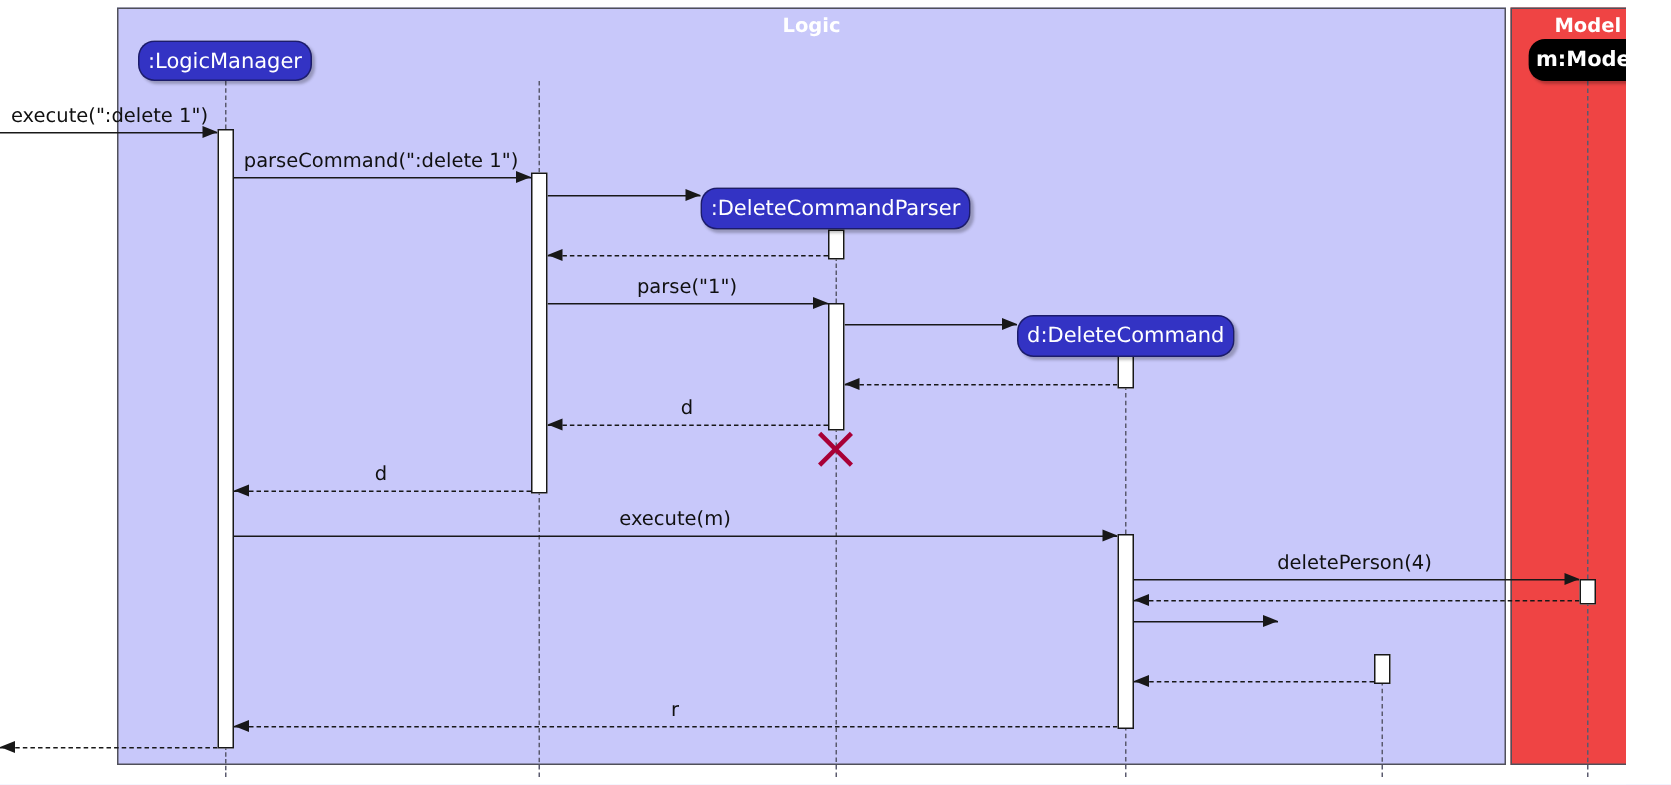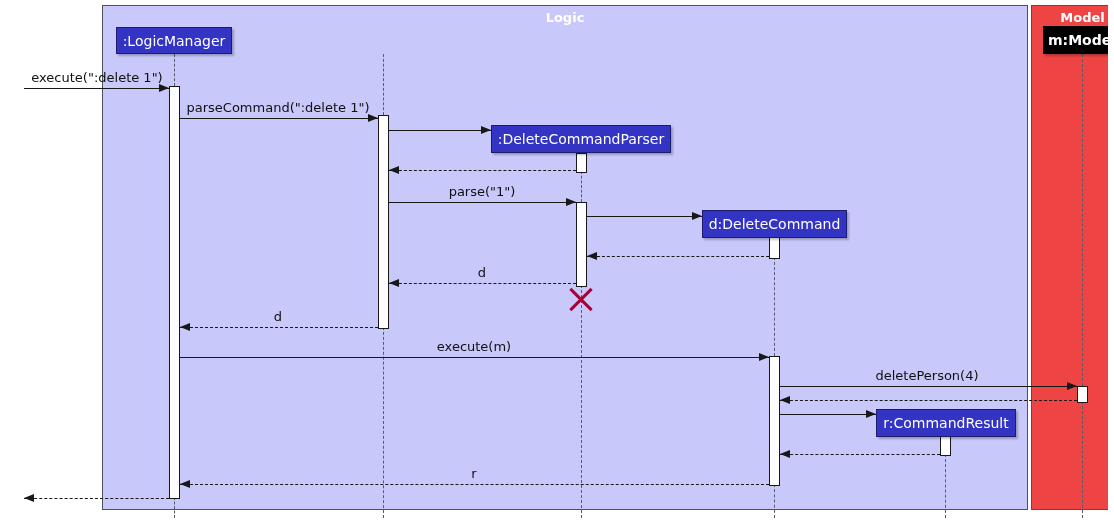--- a/index.html
+++ b/index.html
@@ -1,31 +1,31 @@
 <!DOCTYPE html>
 <html><head>
 <meta charset="utf-8">
 <style>
   html,body{margin:0;padding:0;background:#ffffff;}
   .stage{
     position:relative;width:1084px;height:523px;background:#ffffff;
-    font-family:"DejaVu Sans","Liberation Sans",sans-serif;overflow:hidden;margin-left:24px;
+    font-family:"DejaVu Sans","Liberation Sans",sans-serif;overflow:hidden;
   }
   
   .frame{position:absolute;border:1px solid #50505a;box-sizing:border-box;}
   .frame-logic{left:78px;top:5px;width:926px;height:505px;background:#C8C8FA;}
   .frame-model{left:1007px;top:5px;width:103px;height:505px;background:#ef4444;}
   .frame-label{position:absolute;top:4px;left:0;right:0;text-align:center;
     color:#ffffff;font-weight:bold;font-size:13px;}
   
   .lifeline{position:absolute;width:0;border-left:1px dashed #5a5a6e;}
   
   .act{position:absolute;width:9px;background:#ffffff;border:1px solid #181818;}
   
-  .pbox{position:absolute;border-radius:0;color:#ffffff;font-size:14px;
+  .pbox{position:absolute;border-radius:11px;color:#ffffff;font-size:14px;
     display:flex;align-items:center;justify-content:center;white-space:nowrap;
     border:1px solid rgba(0,0,0,0.45);box-shadow:2px 2px 2px rgba(0,0,0,0.25);
     box-sizing:border-box;}
   .pbox-blue{background:#3333C4;}
   .pbox-red{background:#000000;font-weight:bold;}
   
   .msg{position:absolute;height:0;border-top:1px solid #181818;}
   .msg.dotted{border-top:1px dashed #181818;}
   .msg.to-right::after{content:"";position:absolute;right:0;top:-5px;width:0;height:0;
     border-top:4.5px solid transparent;border-bottom:4.5px solid transparent;
@@ -94,23 +94,20 @@
 
   <div class="pbox pbox-blue" style="left:92px;top:27px;width:116px;height:27px">
     <span>:LogicManager</span>
   </div>
   <div class="pbox pbox-blue" style="left:678px;top:210px;width:145px;height:28px">
     <span>d:DeleteCommand</span>
   </div>
   <div class="pbox pbox-blue" style="left:467px;top:125px;width:180px;height:28px">
     <span>:DeleteCommandParser</span>
   </div>
-  <div class="pbox pbox-blue" style="left:852px;top:409px;width:140px;height:28px">
-    <span>r:CommandResult</span>
-  </div>
   <div class="pbox pbox-red" style="left:1019px;top:26px;width:78px;height:28px">
     <span>m:Model</span>
   </div>
 
   <div class="msg-label" style="left:73px;top:70px">execute(":delete 1")</div>
   <div class="msg-label" style="left:254px;top:100px">parseCommand(":delete 1")</div>
   <div class="msg-label" style="left:458px;top:184px">parse("1")</div>
   <div class="msg-label" style="left:458px;top:265px">d</div>
   <div class="msg-label" style="left:254px;top:309px">d</div>
   <div class="msg-label" style="left:450px;top:339px">execute(m)</div>

